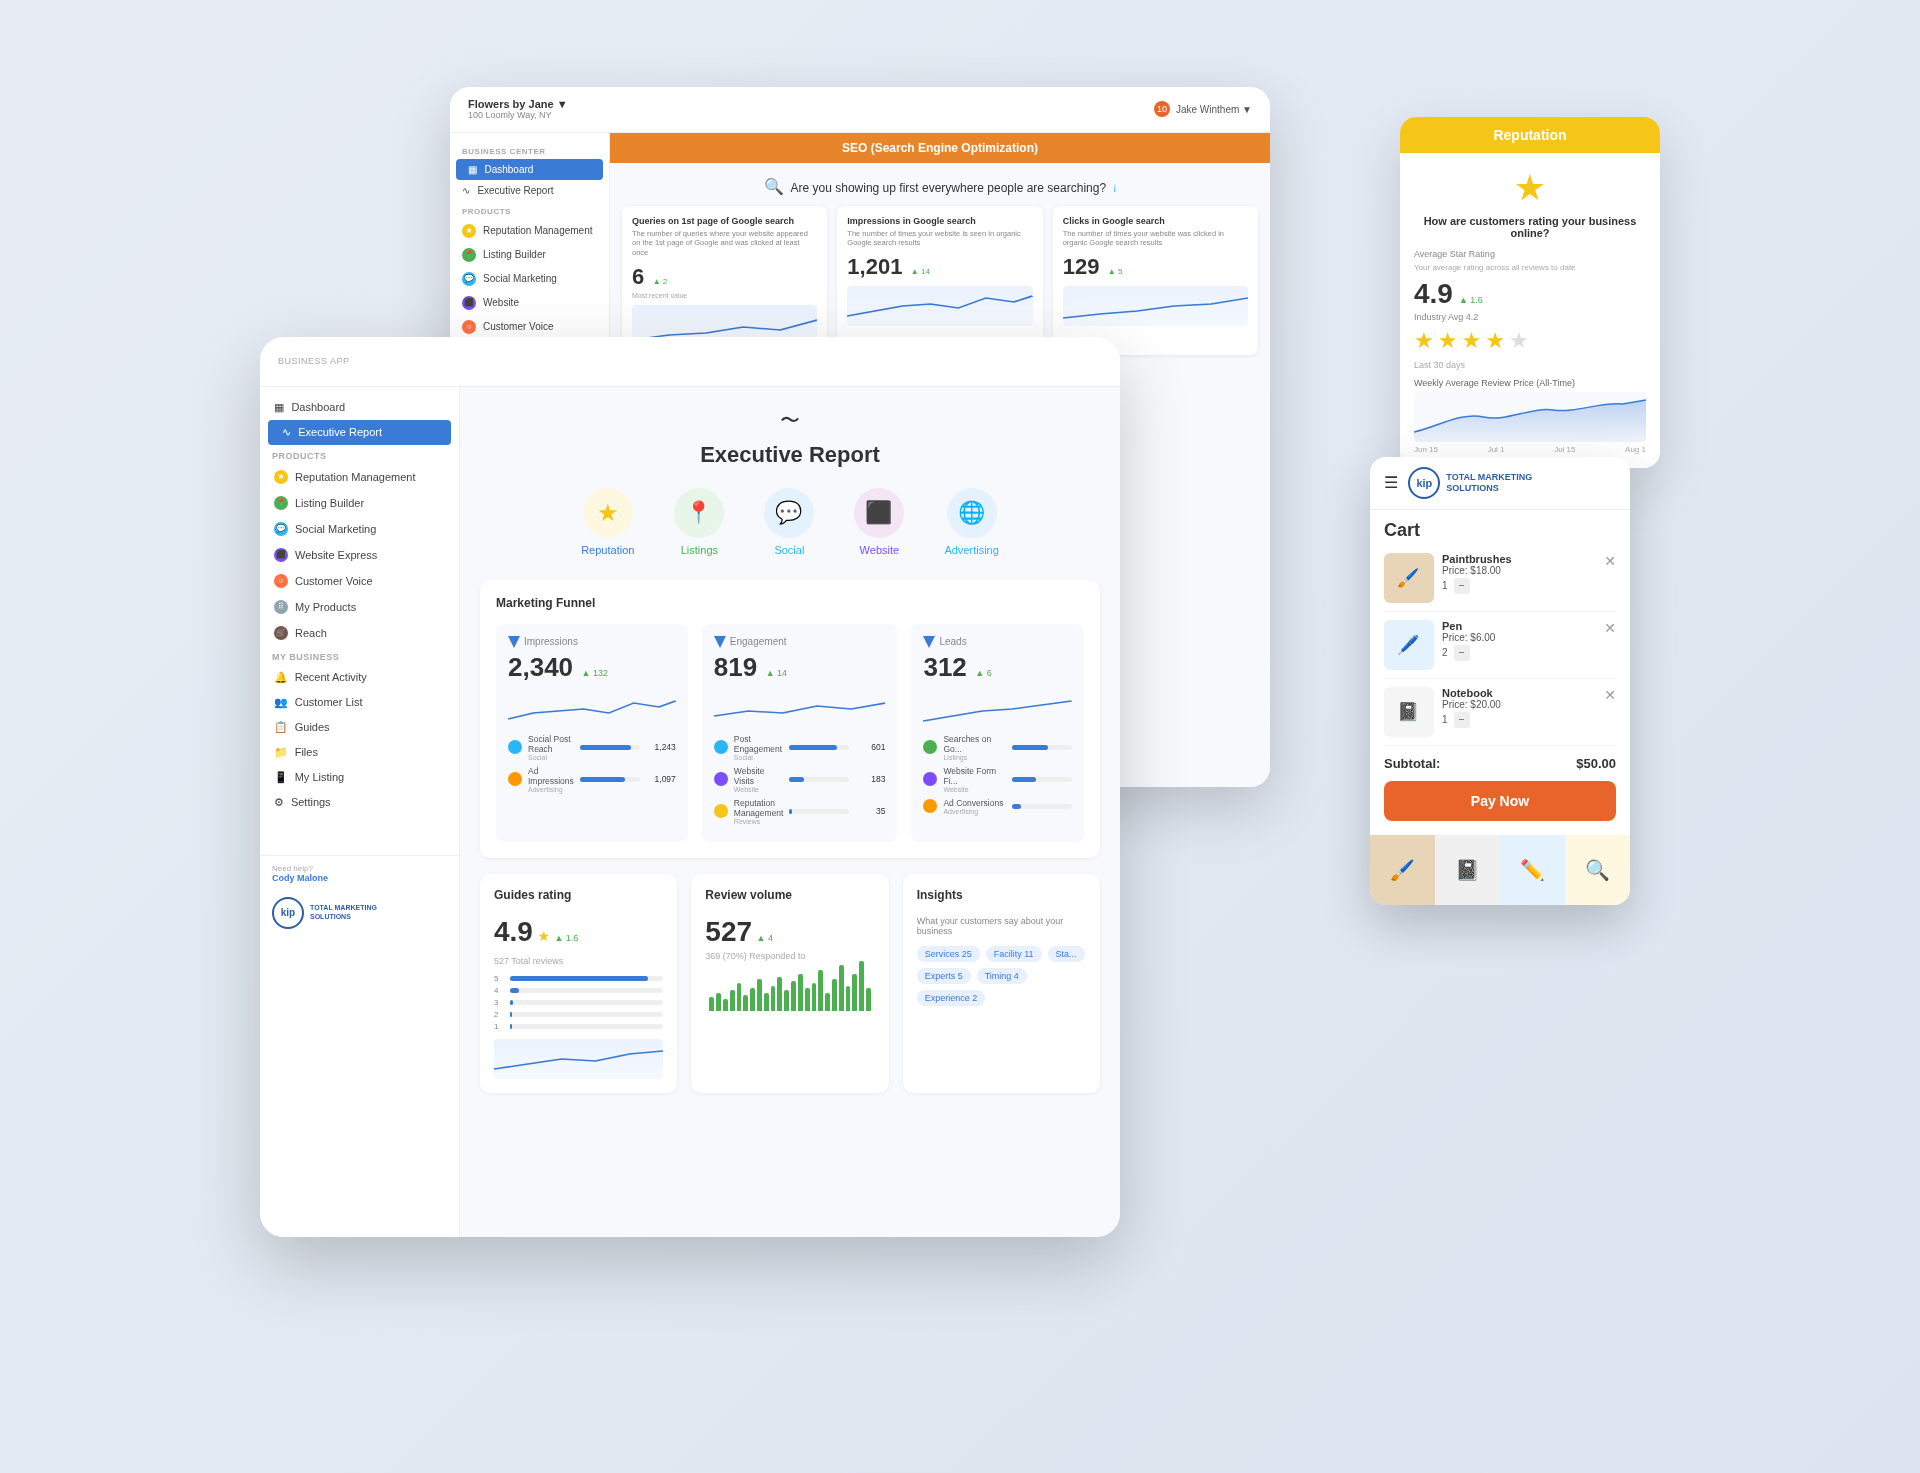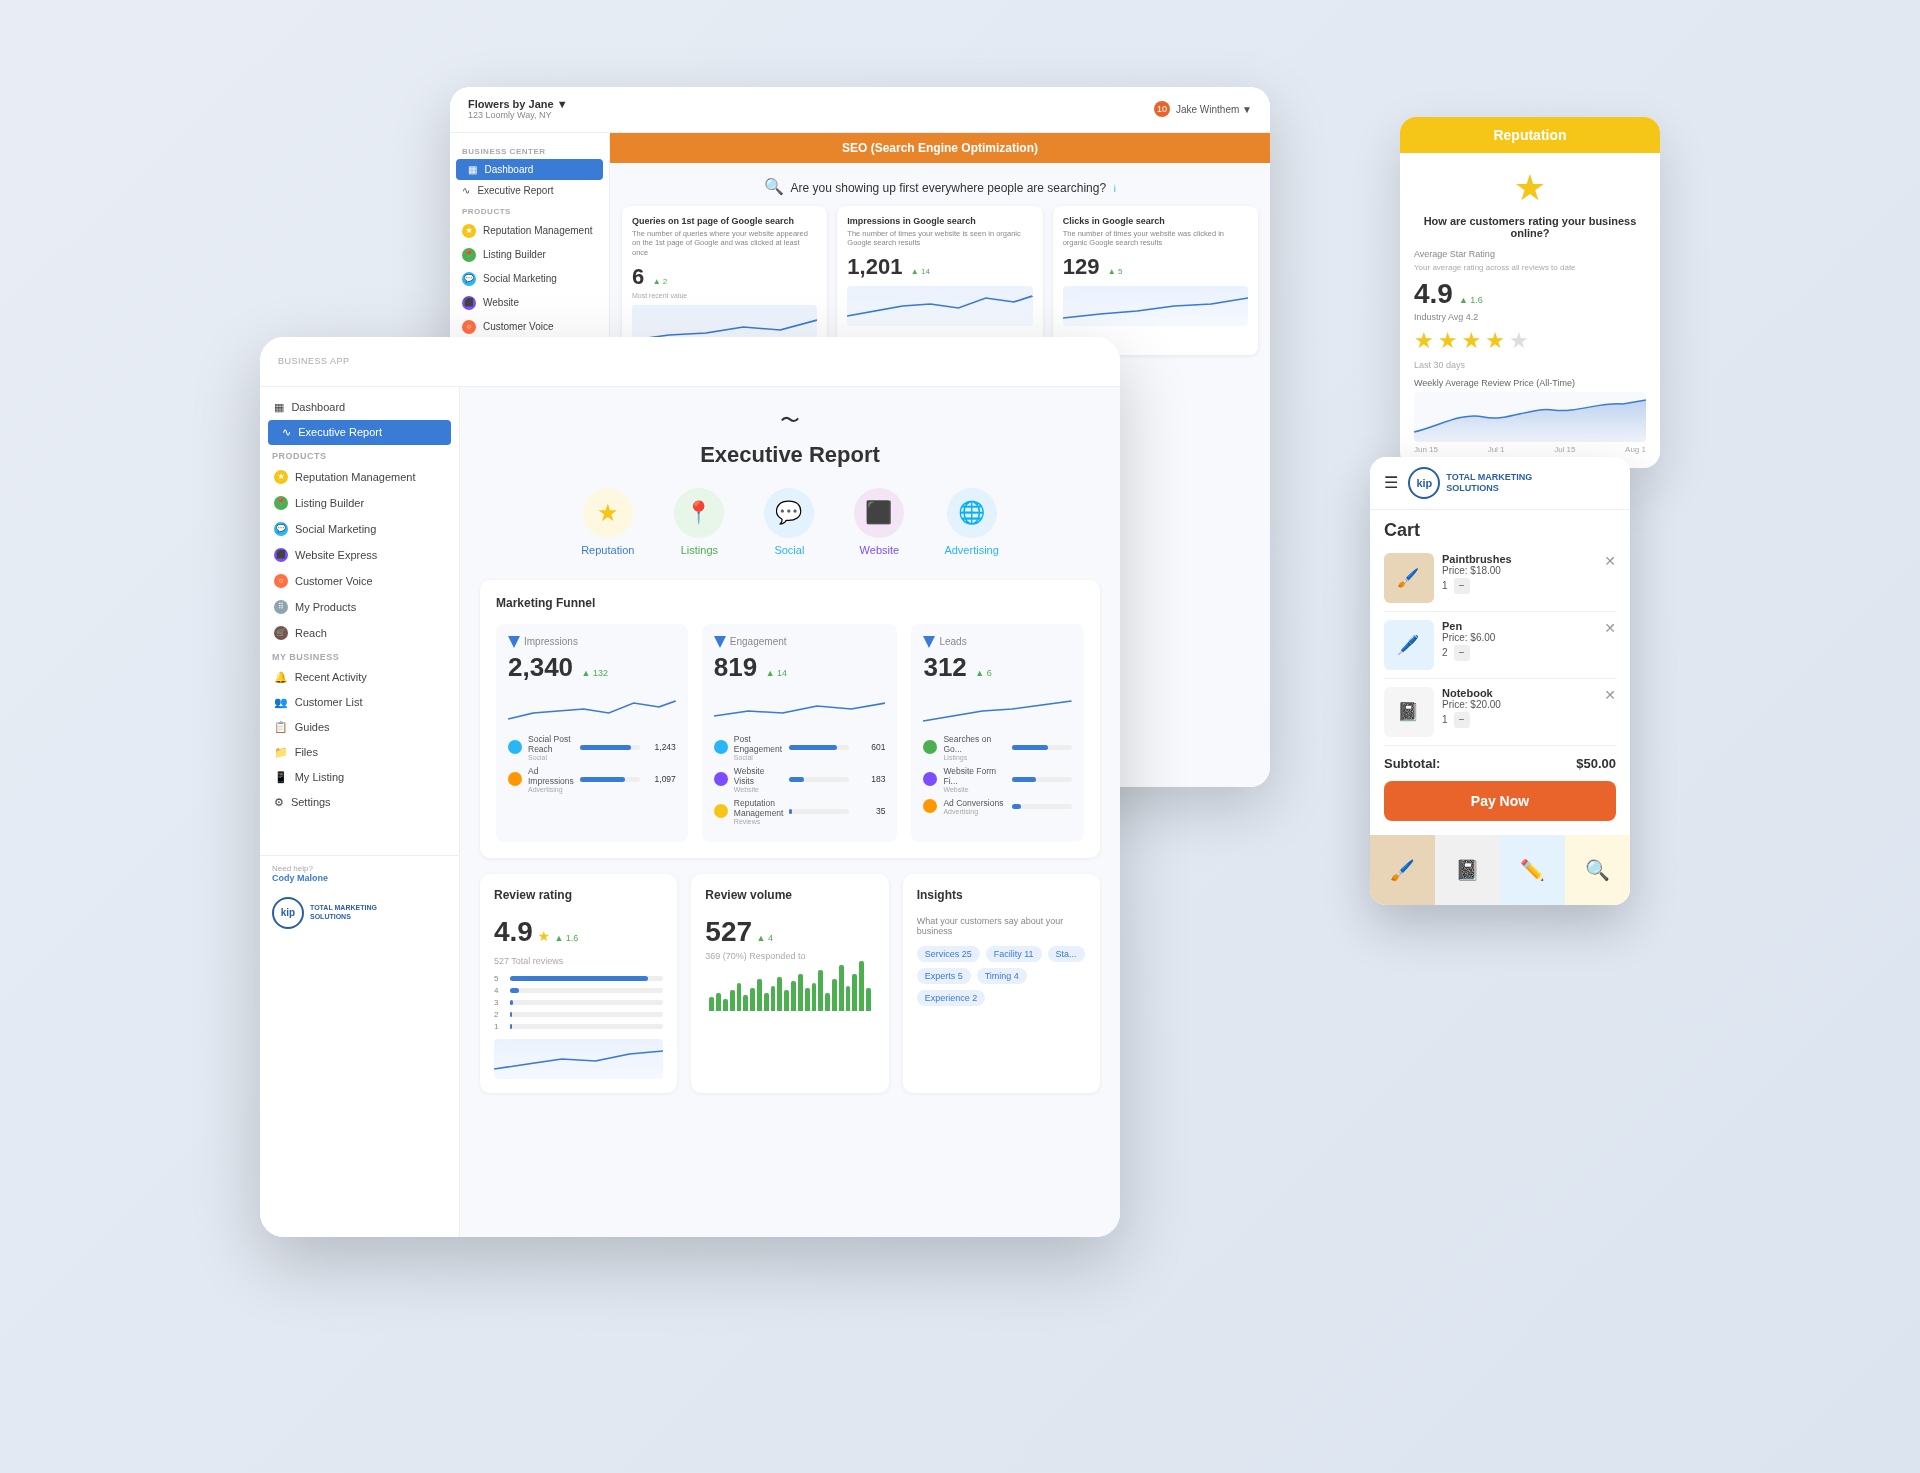--- a/index.html
+++ b/index.html
@@ -804,21 +804,21 @@
   </style>
 </head>
 <body>
 
 <div class="scene">
 
   <div class="tablet-back">
     <div class="tablet-back-header">
       <div>
         <div class="biz-name">Flowers by Jane ▼</div>
-        <div class="biz-addr">123 Loomly Way, NY</div>
+        <div class="biz-addr">100 Loomly Way, NY</div>
       </div>
       <div class="user-info">
         <div class="notif-badge">10</div>
         <span>Jake Winthem ▼</span>
       </div>
     </div>
     <div class="tablet-back-body">
       <div class="tablet-back-sidebar">
         <div class="sidebar-section-label">BUSINESS CENTER</div>
         <div class="sidebar-item active">
@@ -1209,21 +1209,21 @@
                   </div>
                 </div>
               </div>
             </div>
           </div>
         </div>
 
         <div class="bottom-row">
 
           <div class="review-card">
-            <div class="section-title">Review rating</div>
+            <div class="section-title">Guides rating</div>
             <div class="review-header-row">
               <div>
                 <span class="review-value">4.9</span>
                 <span class="review-star-sm">★</span>
                 <span class="review-change-sm">▲ 1.6</span>
               </div>
             </div>
             <div style="font-size:9px; color:#aaa;">527 Total reviews</div>
             <div class="star-bars">
               <div class="star-bar-row">

